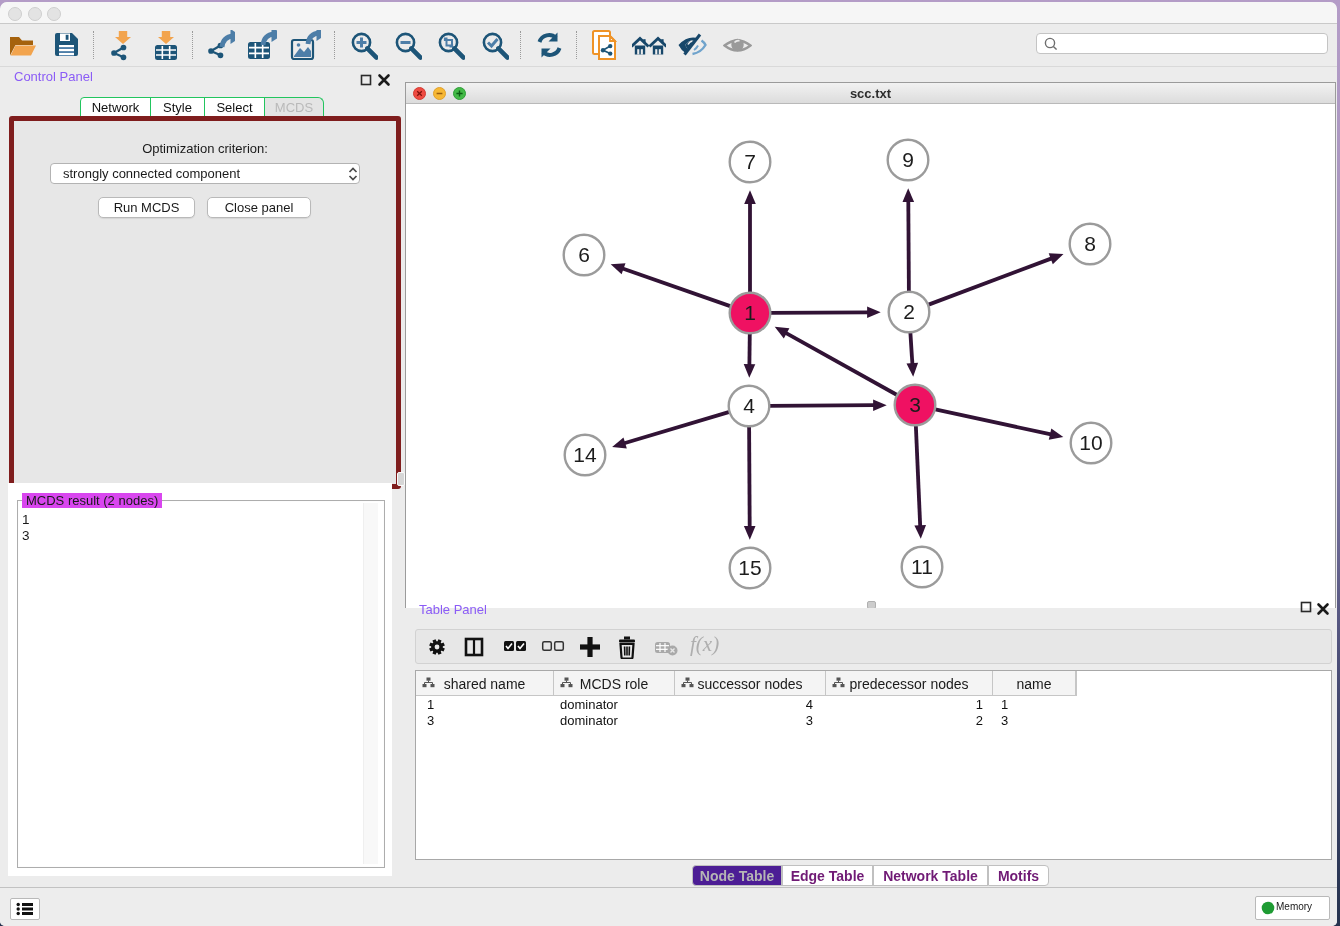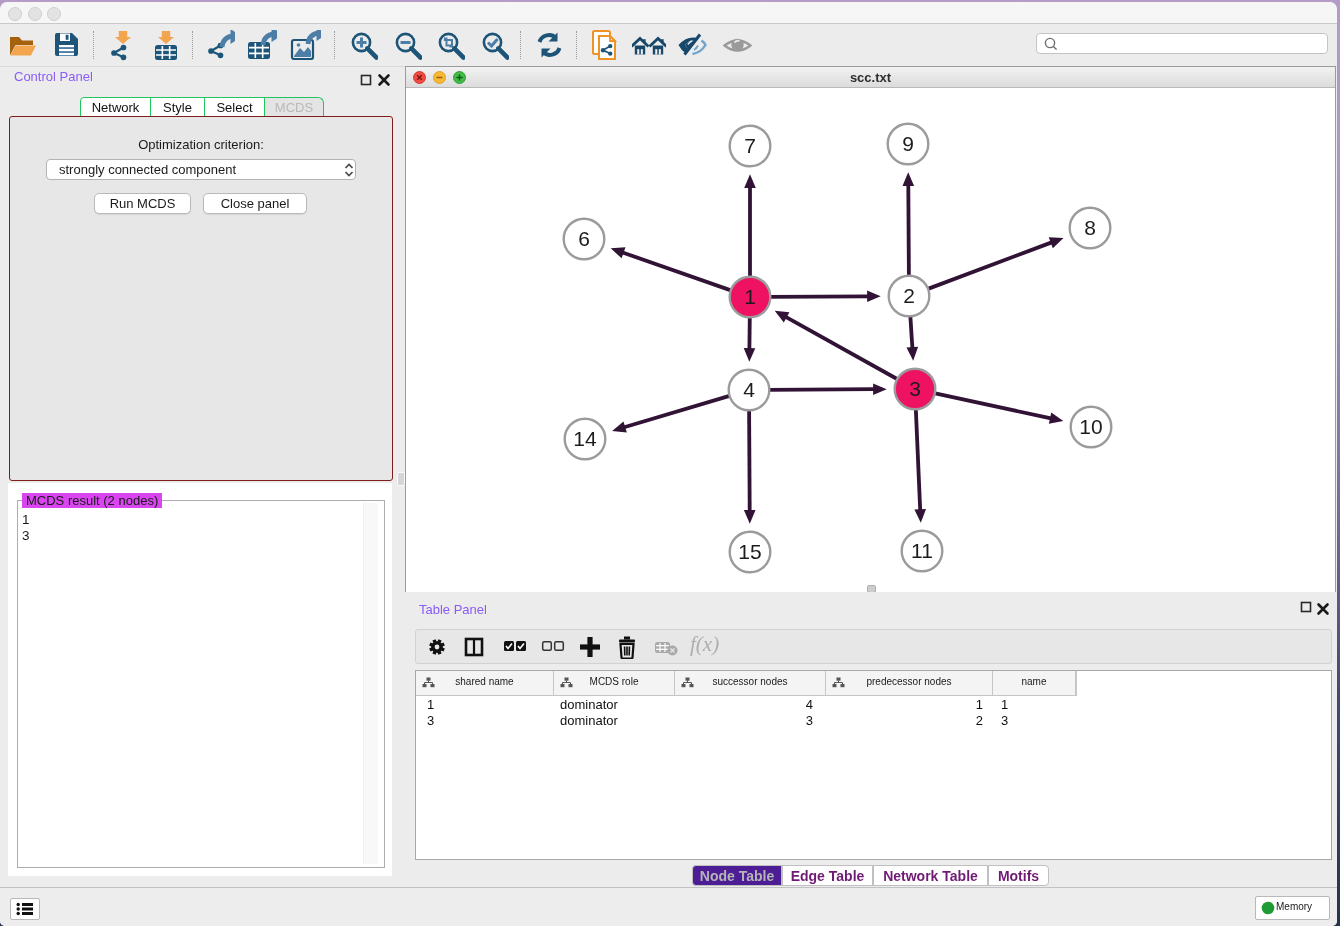--- a/index.html
+++ b/index.html
@@ -13,35 +13,35 @@
 #toolbar{left:0;top:22px;width:1337px;height:42px;background:#ececec;border-bottom:1px solid #d9d9d9}
 .tsep{position:absolute;top:7px;height:28px;width:0;border-left:1px dotted #9a9a9a}
 .icon{position:absolute}
 #search{left:1036px;top:9px;width:290px;height:19px;background:#fff;border:1px solid #c4c4c4;border-radius:4px}
 
 #cpanel{left:0;top:63px;width:400px;height:822px}
 .phead{font-size:13px;color:#8b5cf6}
 .tabs13{font-size:13px}
 .tabbtn{position:absolute;top:0;height:19px;background:#fff;border:1px solid #22c55e;color:#111;
  text-align:center;line-height:19px;font-weight:400}
-#mcdspane{left:9px;top:51px;width:382px;height:363px;background:#e7e7e7;border:1px solid #7f1d1d;border-radius:3px}
+#mcdspane{left:9px;top:51px;width:382px;height:363px;background:#e7e7e7;border:5px solid #7f1d1d;border-radius:3px}
 .btn{position:absolute;background:#fff;border:1px solid #b9b9b9;border-radius:5px;font-size:13px;
  text-align:center;color:#1a1a1a;box-shadow:0 1px 1px rgba(0,0,0,0.08)}
 #cwhite{left:8px;top:418px;width:384px;height:393px;background:#fff}
 #groupbox{left:9px;top:17px;width:366px;height:366px;border:1px solid #adadad;outline:1px solid #fdfdfd;outline-offset:-2px}
 
-#netwin{left:405px;top:64px;width:929px;height:525px;background:#4c1d95;border:1px solid #9b9b9b;border-bottom:none}
+#netwin{left:405px;top:80px;width:929px;height:525px;background:#4c1d95;border:1px solid #9b9b9b;border-bottom:none}
 #nettitle{left:0;top:0;width:929px;height:20px;background:linear-gradient(#f2f2f2,#dcdcdc);border-bottom:1px solid #b9b9b9}
 .mtl{position:absolute;top:3.5px;width:13px;height:13px;border-radius:50%;box-sizing:border-box}
 
 #tpanel{left:405px;top:593px;width:932px;height:294px}
 #ttool{left:10px;top:34px;width:915px;height:33px;background:#e7e7e7;border:1px solid #d2d2d2;border-radius:3px}
 #ttable{left:10px;top:75px;width:915px;height:188px;background:#fff;border:1px solid #a8a8a8}
 .th{position:absolute;top:0;height:24px;background:#f4f4f4;border-right:1px solid #c6c6c6;box-sizing:border-box}
-.thlabel{position:absolute;top:5px;width:100%;text-align:center;font-size:10px;color:#1a1a1a}
+.thlabel{position:absolute;top:5px;width:100%;text-align:center;font-size:14px;color:#1a1a1a}
 .cell{position:absolute;font-size:13px;color:#111}
 .btab{position:absolute;top:0;height:21px;border:1px solid #c0c0c0;background:#fff;text-align:center;
  font-size:14px;font-weight:600;color:#701a75;line-height:20px;box-sizing:border-box}
 #statusbar{left:0;top:885px;width:1337px;height:38px;background:#ededed;border-top:1px solid #c2c2c2}
 </style>
 </head>
 <body>
 
 <div class="abs" id="win">
   <div class="abs" id="titlebar">

